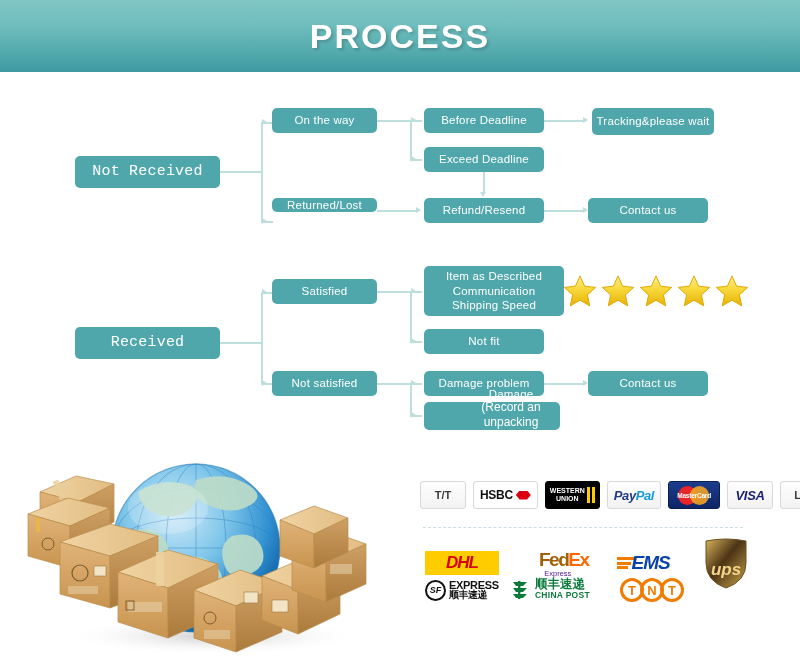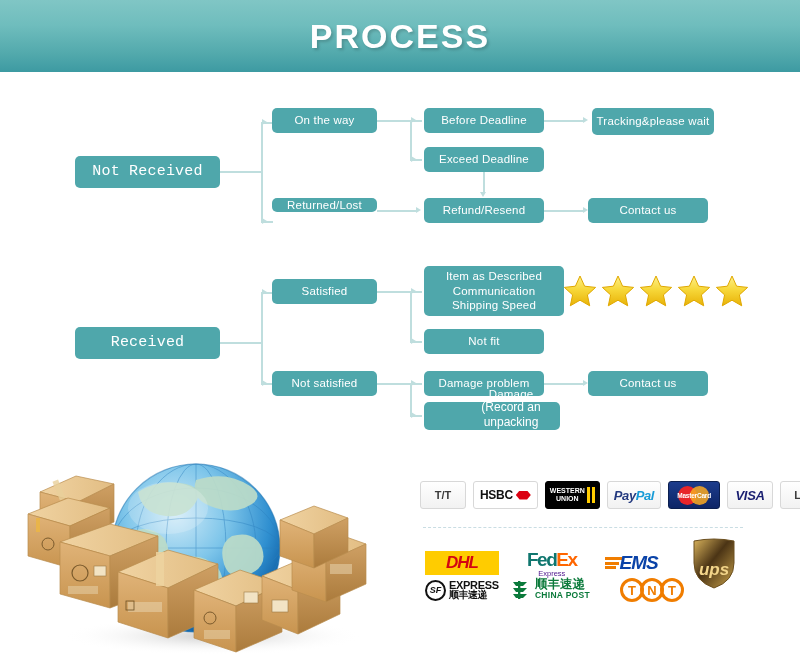--- a/index.html
+++ b/index.html
@@ -100,21 +100,21 @@
   }
 
   
   .ship-row { position: absolute; display: flex; align-items: center; }
   .ship { display: flex; align-items: center; justify-content: center; }
 
   .dhl { background:#ffcc00; width:74px; height:24px; display:flex; align-items:center; justify-content:center;}
   .dhl span { color:#d40511; font-style:italic; font-weight:bold; font-size:17px; letter-spacing:-1px;}
   .fedex { display:flex; flex-direction:column; align-items:center; }
   .fedex .m { font-size:19px; font-weight:bold; letter-spacing:-1.5px; }
-  .fedex .m .a { color:#0f766e; }
+  .fedex .m .a { color:#a16207;margin-left:12px; }
   .fedex .m .b { color:#ff6600; }
   .fedex .sub { font-size:7.5px; color:#4d148c; margin-top:-2px; }
   .ems { display:flex; align-items:center; }
   .ems .bars { display:flex; flex-direction:column; gap:1.5px; margin-right:-2px;}
   .ems .bars i { display:block; height:3px; background:#f07d00; }
   .ems .bars i:nth-child(1){width:17px;} .ems .bars i:nth-child(2){width:14px;} .ems .bars i:nth-child(3){width:11px;}
   .ems .tx { color:#0a43a8; font-style:italic; font-weight:bold; font-size:19px; letter-spacing:-1px;}
   .ups { width:44px; height:50px; position:relative; }
 
   .sf { display:flex; align-items:center; gap:3px; }

